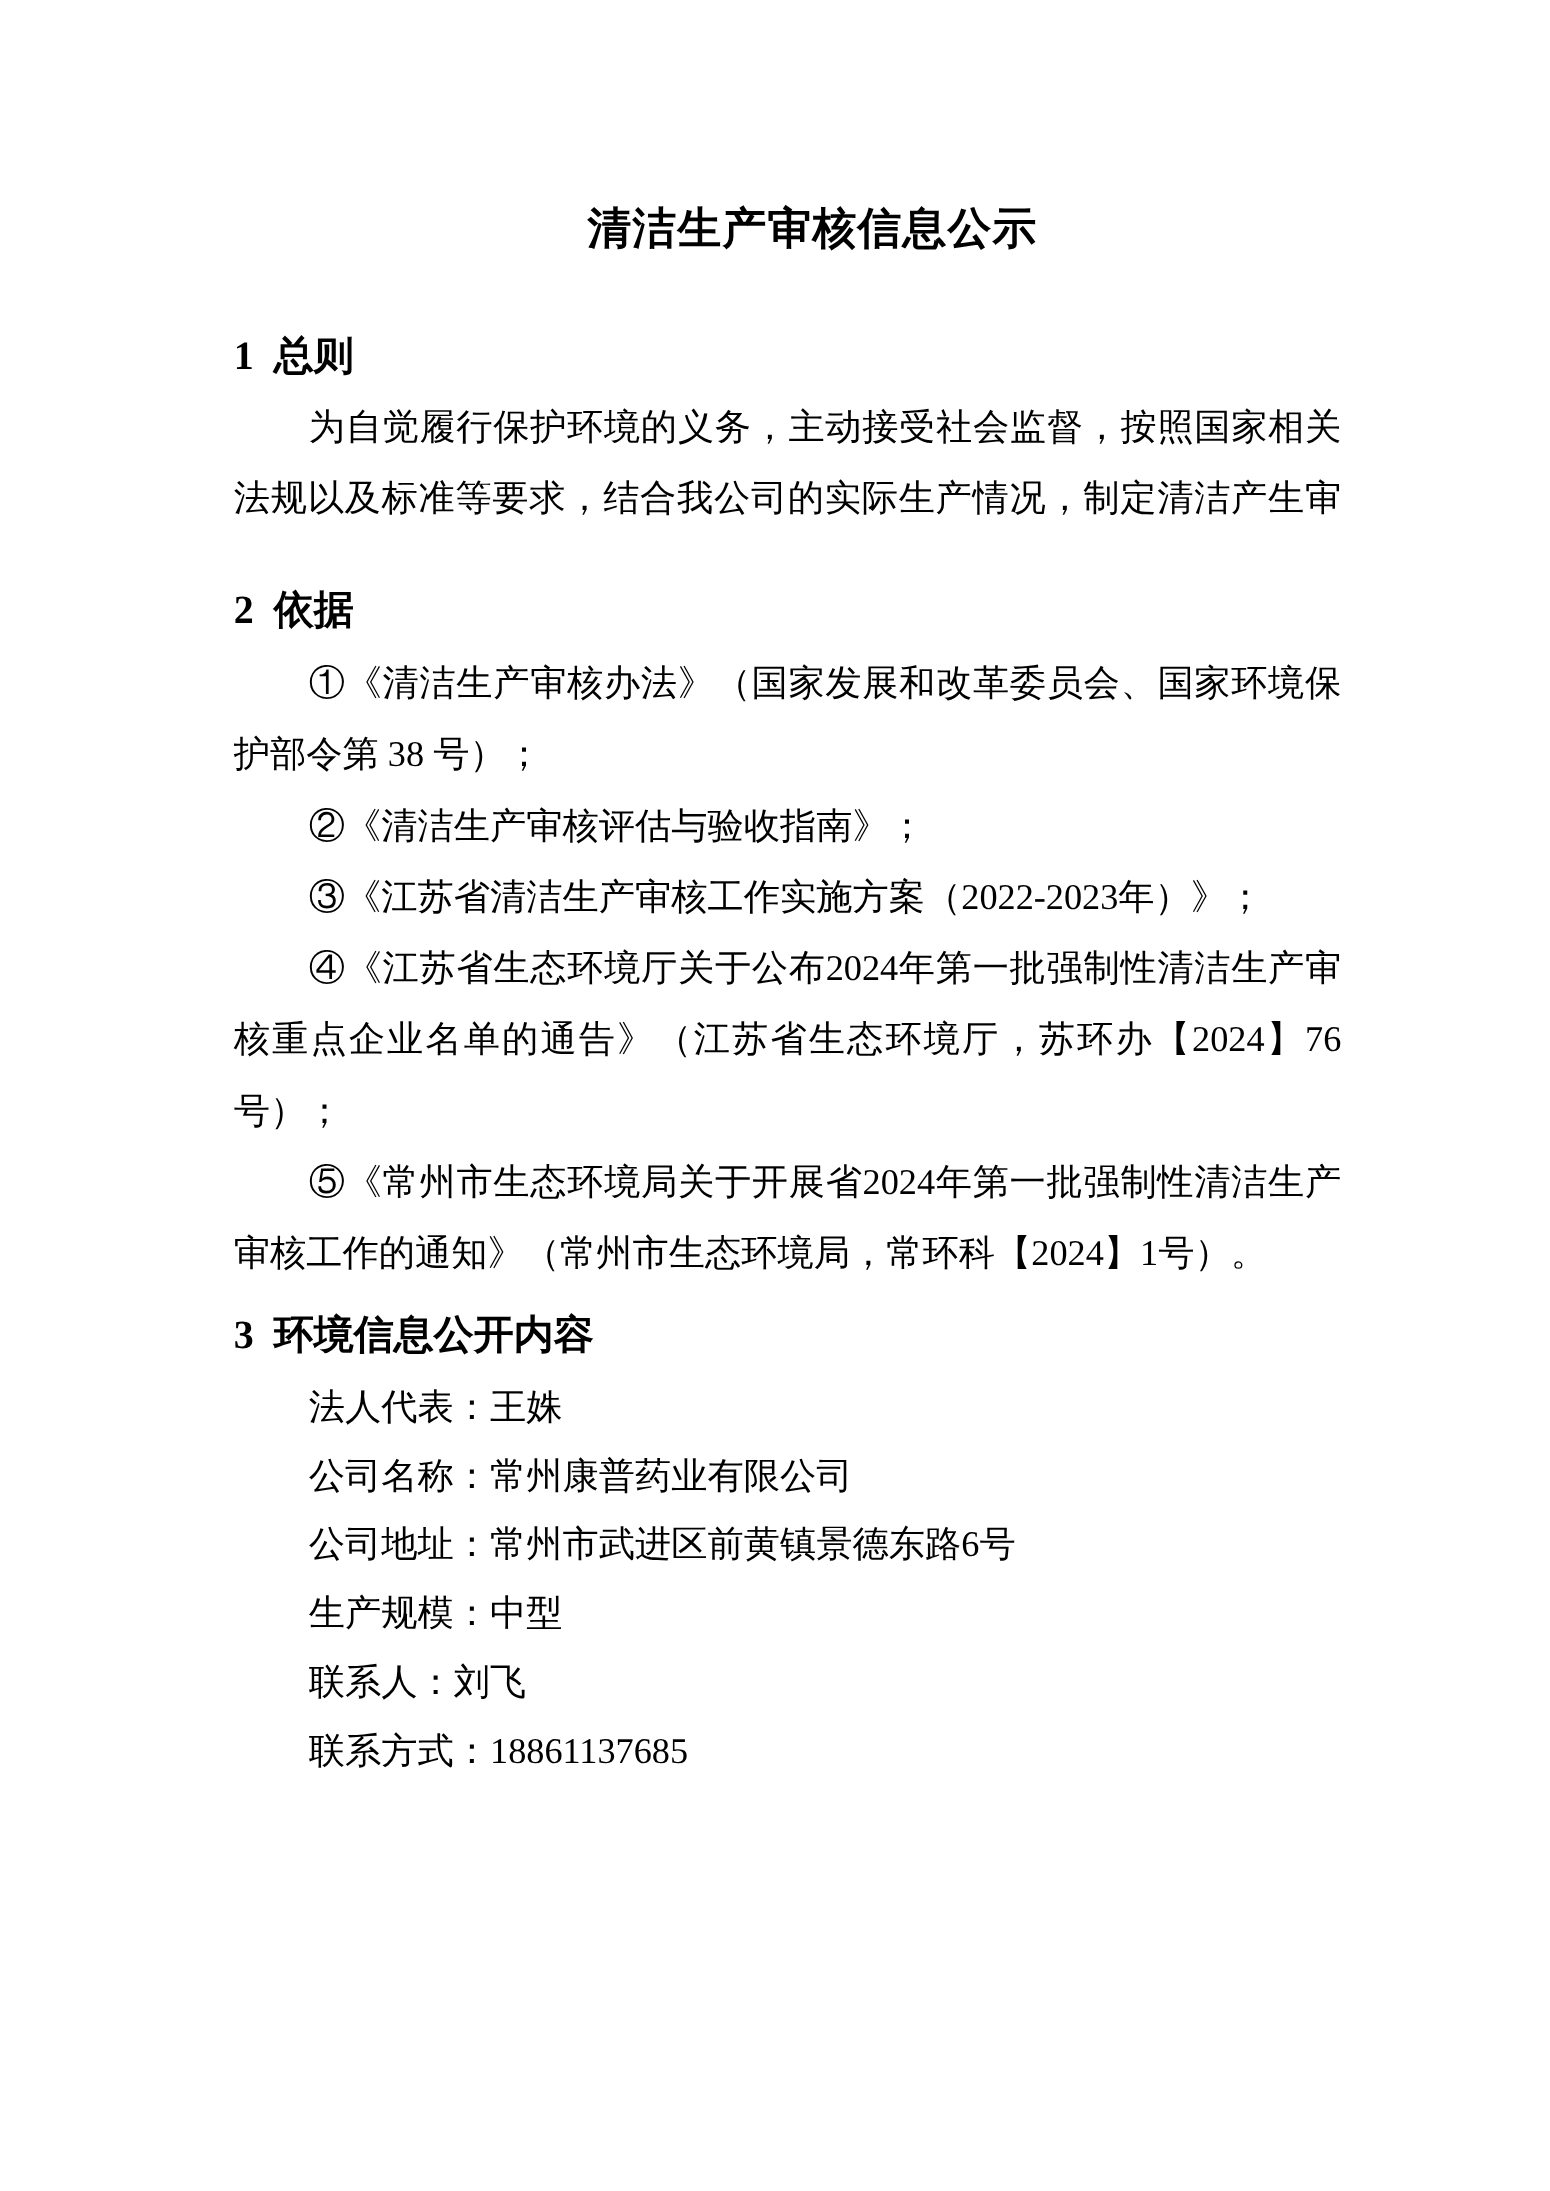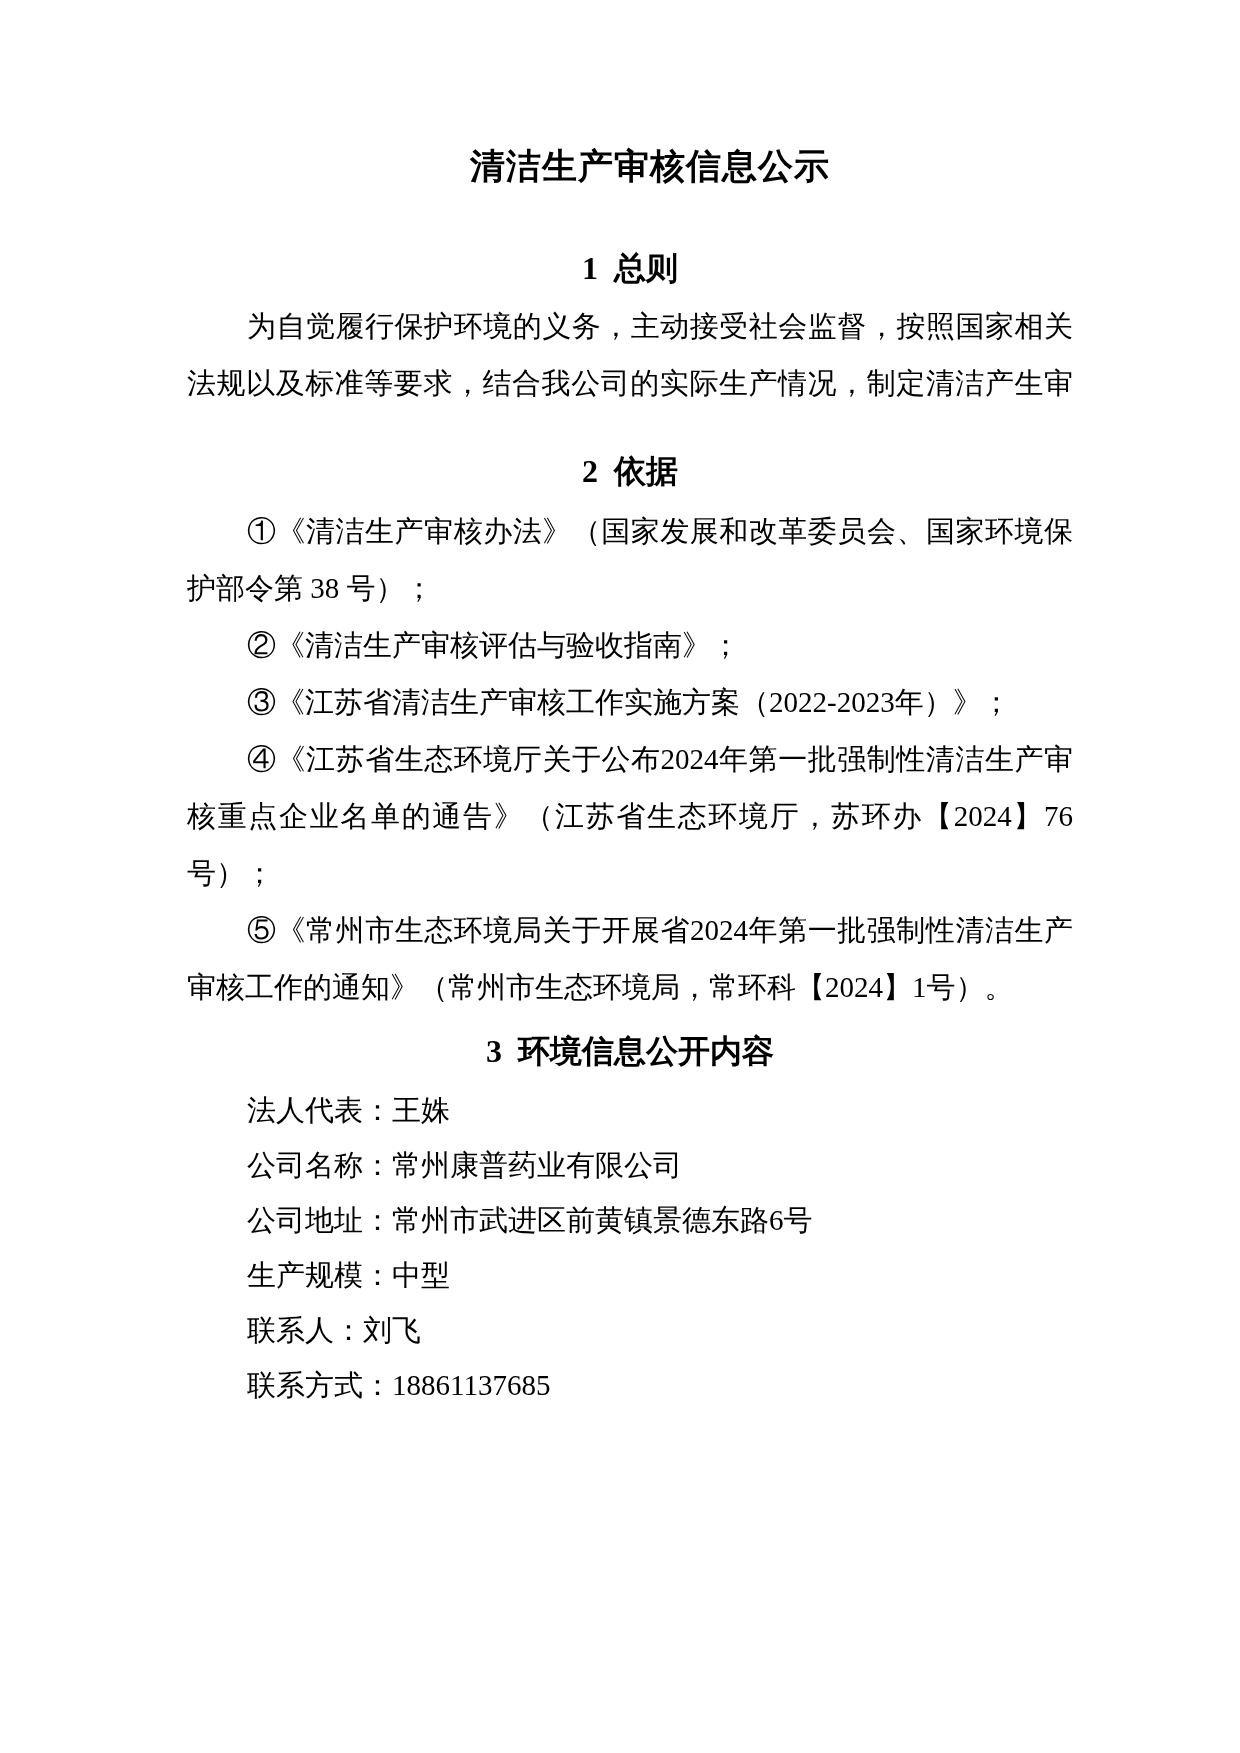--- a/index.html
+++ b/index.html
@@ -11,39 +11,38 @@
     width: 1240px;
     height: 1753px;
     position: relative;
     font-family: "Liberation Serif", "DejaVu Serif", serif;
     color: #000000;
     overflow: hidden;
   }
   .page {
     position: absolute;
     left: 187px;
-    top: 0;
+    top: 16px;
     width: 886px;
   }
   .doc-title {
     margin-top: 138px;
     margin-left: 40px;
     font-size: 35px;
     line-height: 58px;
     font-weight: bold;
     text-align: center;
     letter-spacing: 1px;
     white-space: pre-wrap;
   }
   .h1 {
     font-size: 32px;
     line-height: 44px;
     font-weight: bold;
     white-space: pre-wrap;
-    text-align: center;
   }
   .h1.first { margin-top: 50px; }
   .h1.second { margin-top: 37px; }
   .h1.third { margin-top: 13px; }
   .h31 {
     margin-top: 24px;
     font-size: 30px;
     line-height: 40px;
     font-weight: bold;
     white-space: pre-wrap;

